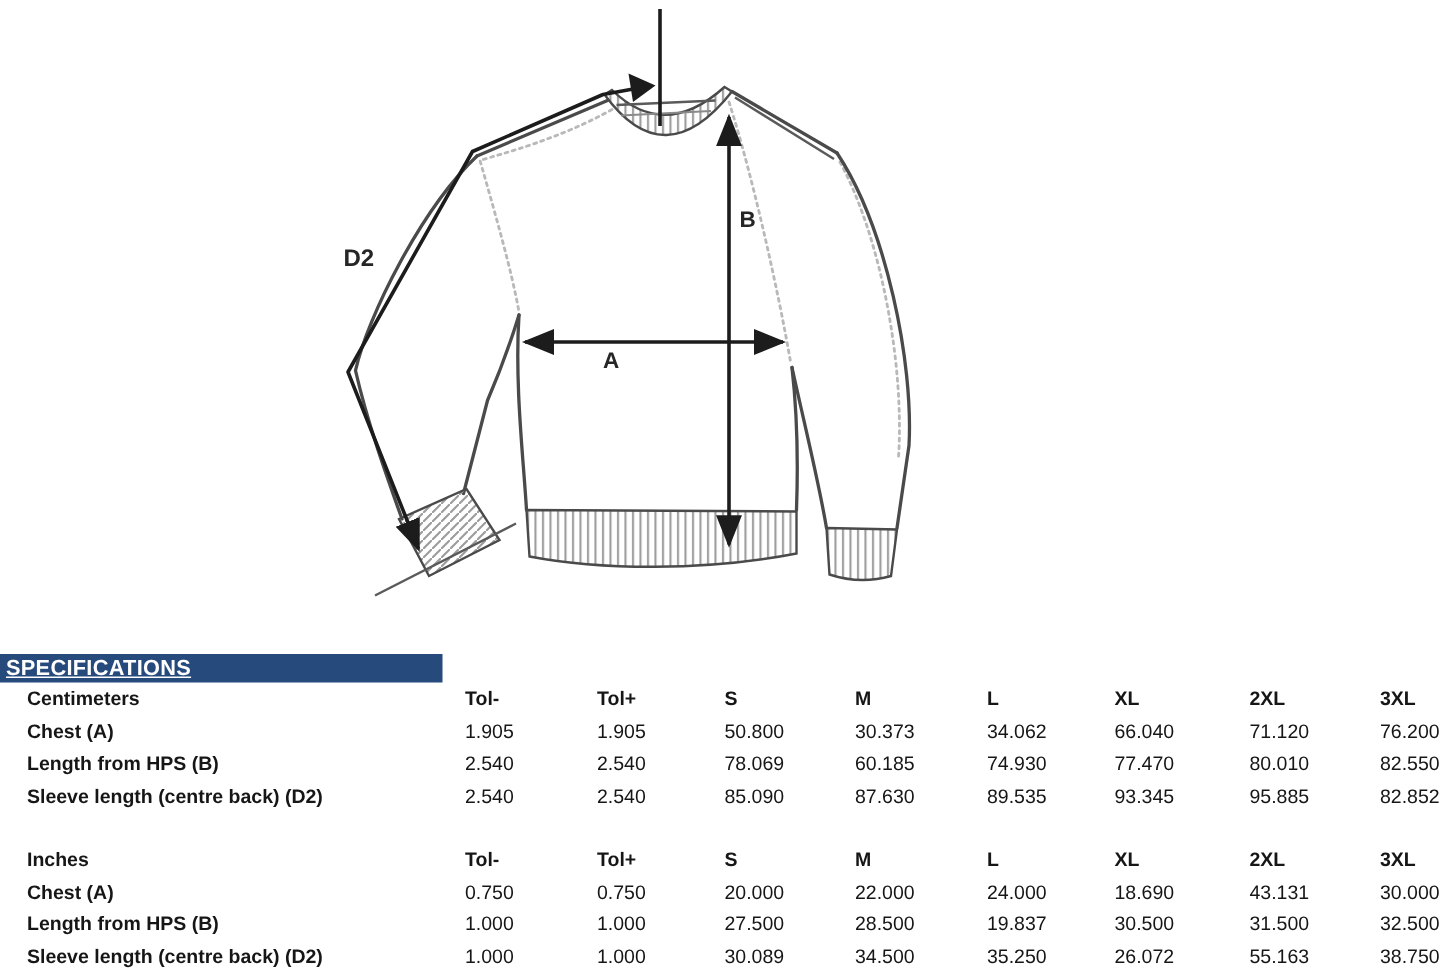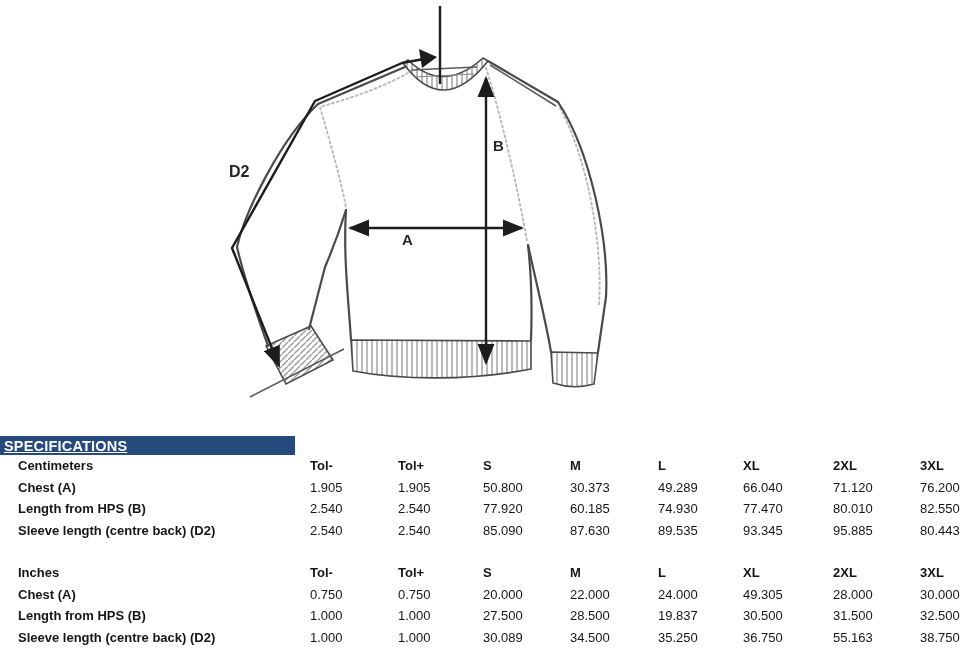--- a/index.html
+++ b/index.html
@@ -154,46 +154,46 @@
       <div class="cell">XL</div>
       <div class="cell">2XL</div>
       <div class="cell">3XL</div>
     </div>
     <div class="trow" style="display:contents">
       <div class="cell lbl">Chest (A)</div>
       <div class="cell">1.905</div>
       <div class="cell">1.905</div>
       <div class="cell">50.800</div>
       <div class="cell">30.373</div>
-      <div class="cell">49.289</div>
+      <div class="cell">34.062</div>
       <div class="cell">66.040</div>
       <div class="cell">71.120</div>
       <div class="cell">76.200</div>
     </div>
     <div class="trow" style="display:contents">
       <div class="cell lbl">Length from HPS (B)</div>
       <div class="cell">2.540</div>
       <div class="cell">2.540</div>
-      <div class="cell">77.920</div>
+      <div class="cell">78.069</div>
       <div class="cell">60.185</div>
       <div class="cell">74.930</div>
       <div class="cell">77.470</div>
       <div class="cell">80.010</div>
       <div class="cell">82.550</div>
     </div>
     <div class="trow" style="display:contents">
       <div class="cell lbl">Sleeve length (centre back) (D2)</div>
       <div class="cell">2.540</div>
       <div class="cell">2.540</div>
       <div class="cell">85.090</div>
       <div class="cell">87.630</div>
       <div class="cell">89.535</div>
       <div class="cell">93.345</div>
       <div class="cell">95.885</div>
-      <div class="cell">80.443</div>
+      <div class="cell">82.852</div>
     </div>
   </div>
 
   <div class="table-gap"></div>
 
   <div class="spec-table">
     <div class="trow head" style="display:contents">
       <div class="cell lbl">Inches</div>
       <div class="cell">Tol-</div>
       <div class="cell">Tol+</div>
@@ -204,41 +204,41 @@
       <div class="cell">2XL</div>
       <div class="cell">3XL</div>
     </div>
     <div class="trow" style="display:contents">
       <div class="cell lbl">Chest (A)</div>
       <div class="cell">0.750</div>
       <div class="cell">0.750</div>
       <div class="cell">20.000</div>
       <div class="cell">22.000</div>
       <div class="cell">24.000</div>
-      <div class="cell">49.305</div>
-      <div class="cell">28.000</div>
+      <div class="cell">18.690</div>
+      <div class="cell">43.131</div>
       <div class="cell">30.000</div>
     </div>
     <div class="trow" style="display:contents">
       <div class="cell lbl">Length from HPS (B)</div>
       <div class="cell">1.000</div>
       <div class="cell">1.000</div>
       <div class="cell">27.500</div>
       <div class="cell">28.500</div>
       <div class="cell">19.837</div>
       <div class="cell">30.500</div>
       <div class="cell">31.500</div>
       <div class="cell">32.500</div>
     </div>
     <div class="trow" style="display:contents">
       <div class="cell lbl">Sleeve length (centre back) (D2)</div>
       <div class="cell">1.000</div>
       <div class="cell">1.000</div>
       <div class="cell">30.089</div>
       <div class="cell">34.500</div>
       <div class="cell">35.250</div>
-      <div class="cell">36.750</div>
+      <div class="cell">26.072</div>
       <div class="cell">55.163</div>
       <div class="cell">38.750</div>
     </div>
   </div>
 
 </div>
 
 </body></html>

